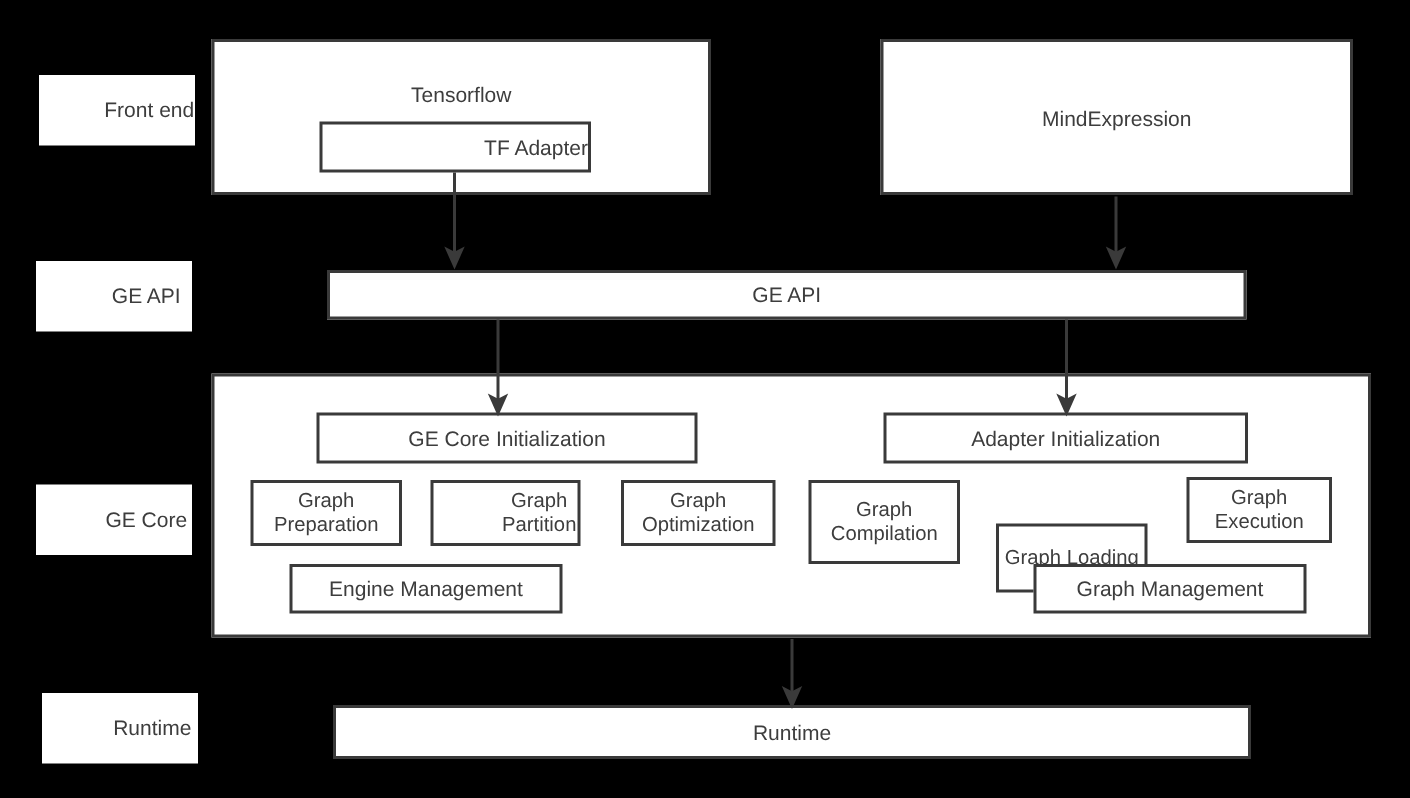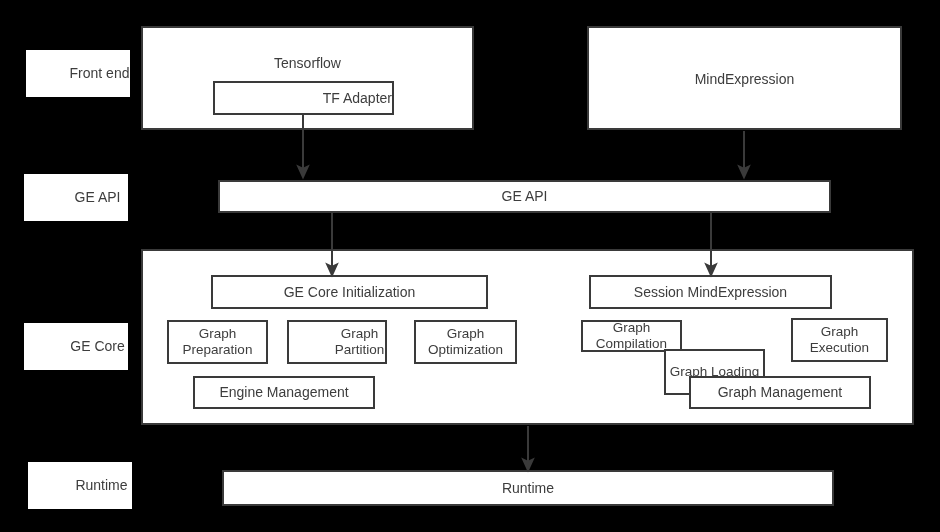--- a/index.html
+++ b/index.html
@@ -89,38 +89,38 @@
   </div>
   <div class="group-title" style="left:587px; top:71px; width:315px;">MindExpression</div>
 
   <div class="box bordered node-md" style="left:218px; top:180px; width:613px; height:33px;">
     <span>GE API</span>
   </div>
 
   <div class="box bordered" style="left:141px; top:249px; width:773px; height:176px; display:block;">
   </div>
 
-  <div class="box bordered node-md" style="left:211px; top:275px; width:277px; height:34px;">
+  <div class="box bordered node-md" style="left:211px; top:275px; width:254px; height:34px;">
     <span>GE Core Initialization</span>
   </div>
 
   <div class="box bordered node-md" style="left:589px; top:275px; width:243px; height:34px;">
-    <span>Session MindExpression</span>
+    <span>Adapter Initialization</span>
   </div>
 
   <div class="box bordered node-sm" style="left:167px; top:320px; width:101px; height:44px;">
     <span>Graph Preparation</span>
   </div>
   <div class="box bordered node-sm" style="left:287px; top:320px; width:100px; height:44px;padding-left:45px;">
     <span>Graph Partition</span>
   </div>
   <div class="box bordered node-sm" style="left:414px; top:320px; width:103px; height:44px;justify-content:flex-end;">
     <span>Graph Optimization</span>
   </div>
-  <div class="box bordered node-sm" style="left:539px; top:320px; width:101px; height:32px;margin-left:42px;">
+  <div class="box bordered node-sm" style="left:539px; top:320px; width:101px; height:56px;">
     <span>Graph Compilation</span>
   </div>
   <div class="box bordered node-sm" style="left:664px; top:318px; width:101px; height:46px;margin-top:31px;">
     <span>Graph Loading</span>
   </div>
   <div class="box bordered node-sm" style="left:791px; top:318px; width:97px; height:44px;">
     <span>Graph Execution</span>
   </div>
 
   <div class="box bordered node-md" style="left:193px; top:376px; width:182px; height:33px;">

